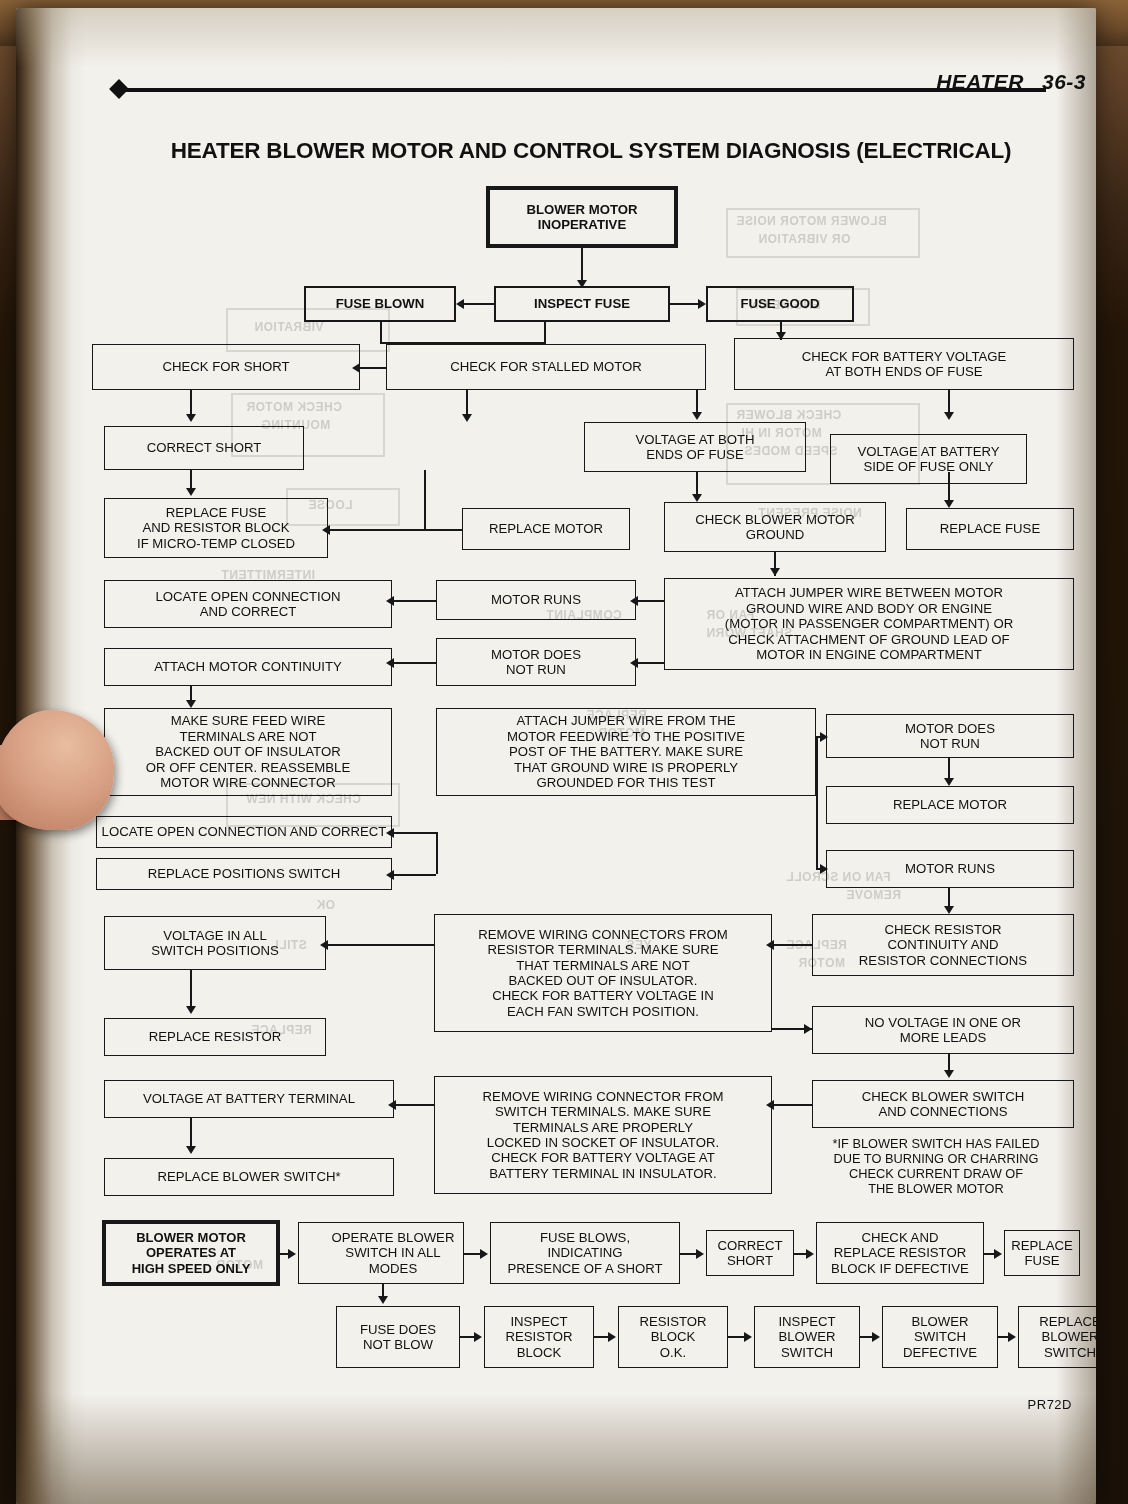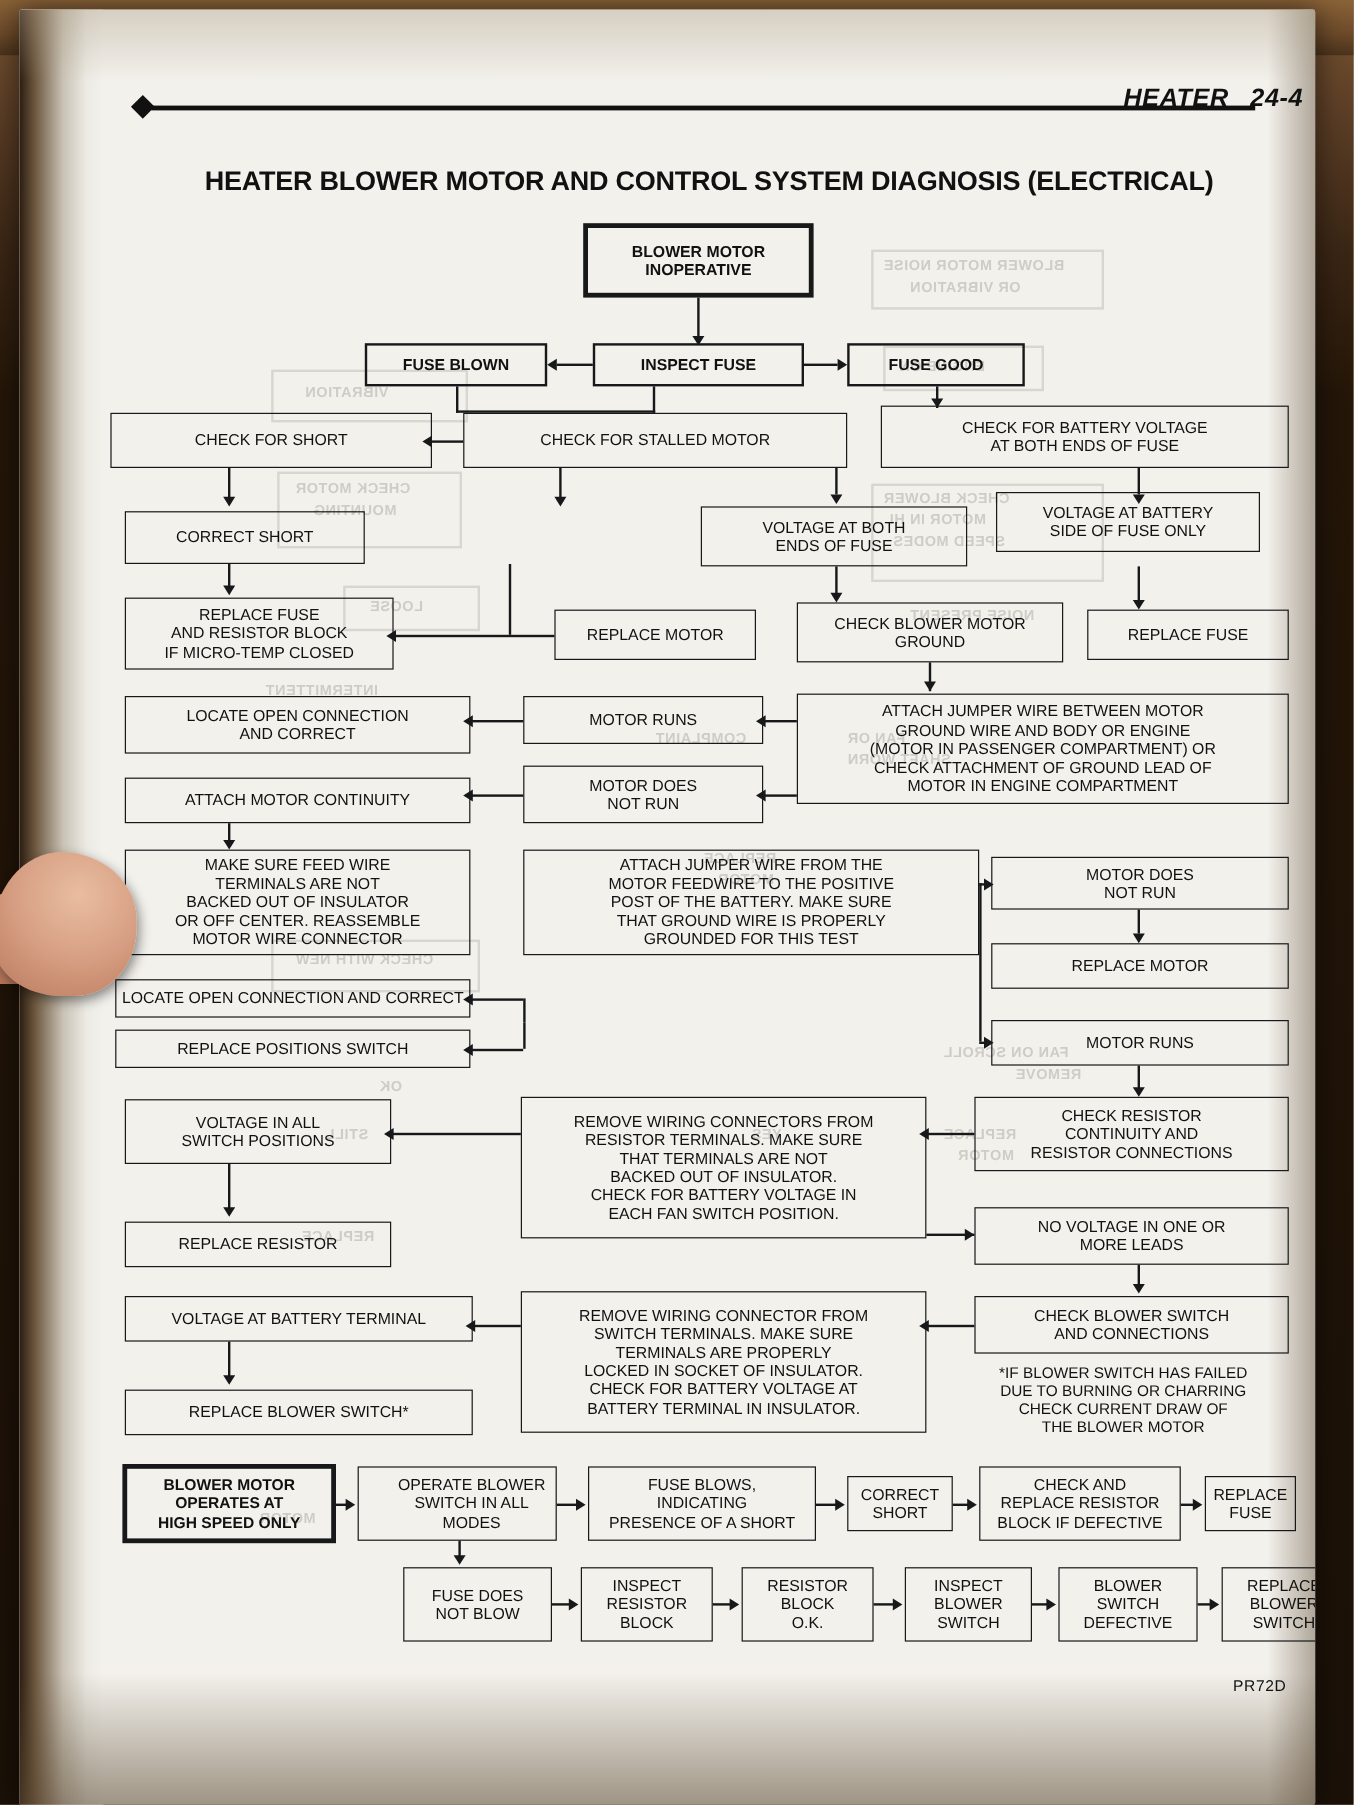--- a/index.html
+++ b/index.html
@@ -126,21 +126,21 @@
     <div class="ghost" style="left:700px;top:930px;">REPLACE</div>
     <div class="ghost" style="left:712px;top:948px;">MOTOR</div>
     <div class="ghost" style="left:165px;top:1015px;">REPLACE</div>
     <div class="ghost" style="left:760px;top:880px;">REMOVE</div>
     <div class="ghost" style="left:700px;top:862px;">FAN ON SCROLL</div>
     <div class="ghost" style="left:130px;top:1250px;">MOTOR</div>
 
     <div class="hdr-dia"></div>
     <div class="hdr-rule"></div>
     <div class="hdr-text">
-      <span>HEATER</span><span class="num">24-4</span>
+      <span>HEATER</span><span class="num">36-3</span>
     </div>
 
     <div class="title">HEATER BLOWER MOTOR AND CONTROL SYSTEM DIAGNOSIS (ELECTRICAL)</div>
 
     <div class="bx bold" style="left:400px;top:178px;width:192px;height:62px;white-space:pre-line;">BLOWER MOTOR
 INOPERATIVE</div>
     <div class="ln lnv" style="left:495px;top:240px;height:36px;"></div>
     <div class="ar ar-d" style="left:491px;top:272px;"></div>
 
     <div class="bx b2" style="left:408px;top:278px;width:176px;height:36px;">INSPECT FUSE</div>
@@ -159,21 +159,21 @@
     <div class="ln lnh" style="left:294px;top:334px;width:166px;"></div>
     <div class="ln lnv" style="left:458px;top:314px;height:22px;"></div>
     <div class="ln lnh" style="left:274px;top:359px;width:26px;"></div>
     <div class="ar ar-l" style="left:266px;top:355px;"></div>
     <div class="ln lnv" style="left:694px;top:314px;height:18px;"></div>
     <div class="ar ar-d" style="left:690px;top:324px;"></div>
 
     <div class="bx" style="left:18px;top:418px;width:200px;height:44px;">CORRECT SHORT</div>
     <div class="bx" style="left:498px;top:414px;width:222px;height:50px;white-space:pre-line;">VOLTAGE AT BOTH
 ENDS OF FUSE</div>
-    <div class="bx" style="left:744px;top:402px;width:220px;height:50px;white-space:pre-line;">VOLTAGE AT BATTERY
+    <div class="bx" style="left:744px;top:426px;width:197px;height:50px;white-space:pre-line;">VOLTAGE AT BATTERY
 SIDE OF FUSE ONLY</div>
     <div class="ln lnv" style="left:104px;top:382px;height:26px;"></div>
     <div class="ar ar-d" style="left:100px;top:406px;"></div>
     <div class="ln lnv" style="left:380px;top:382px;height:26px;"></div>
     <div class="ar ar-d" style="left:376px;top:406px;"></div>
     <div class="ln lnv" style="left:610px;top:382px;height:22px;"></div>
     <div class="ar ar-d" style="left:606px;top:404px;"></div>
     <div class="ln lnv" style="left:862px;top:382px;height:22px;"></div>
     <div class="ar ar-d" style="left:858px;top:404px;"></div>
 

